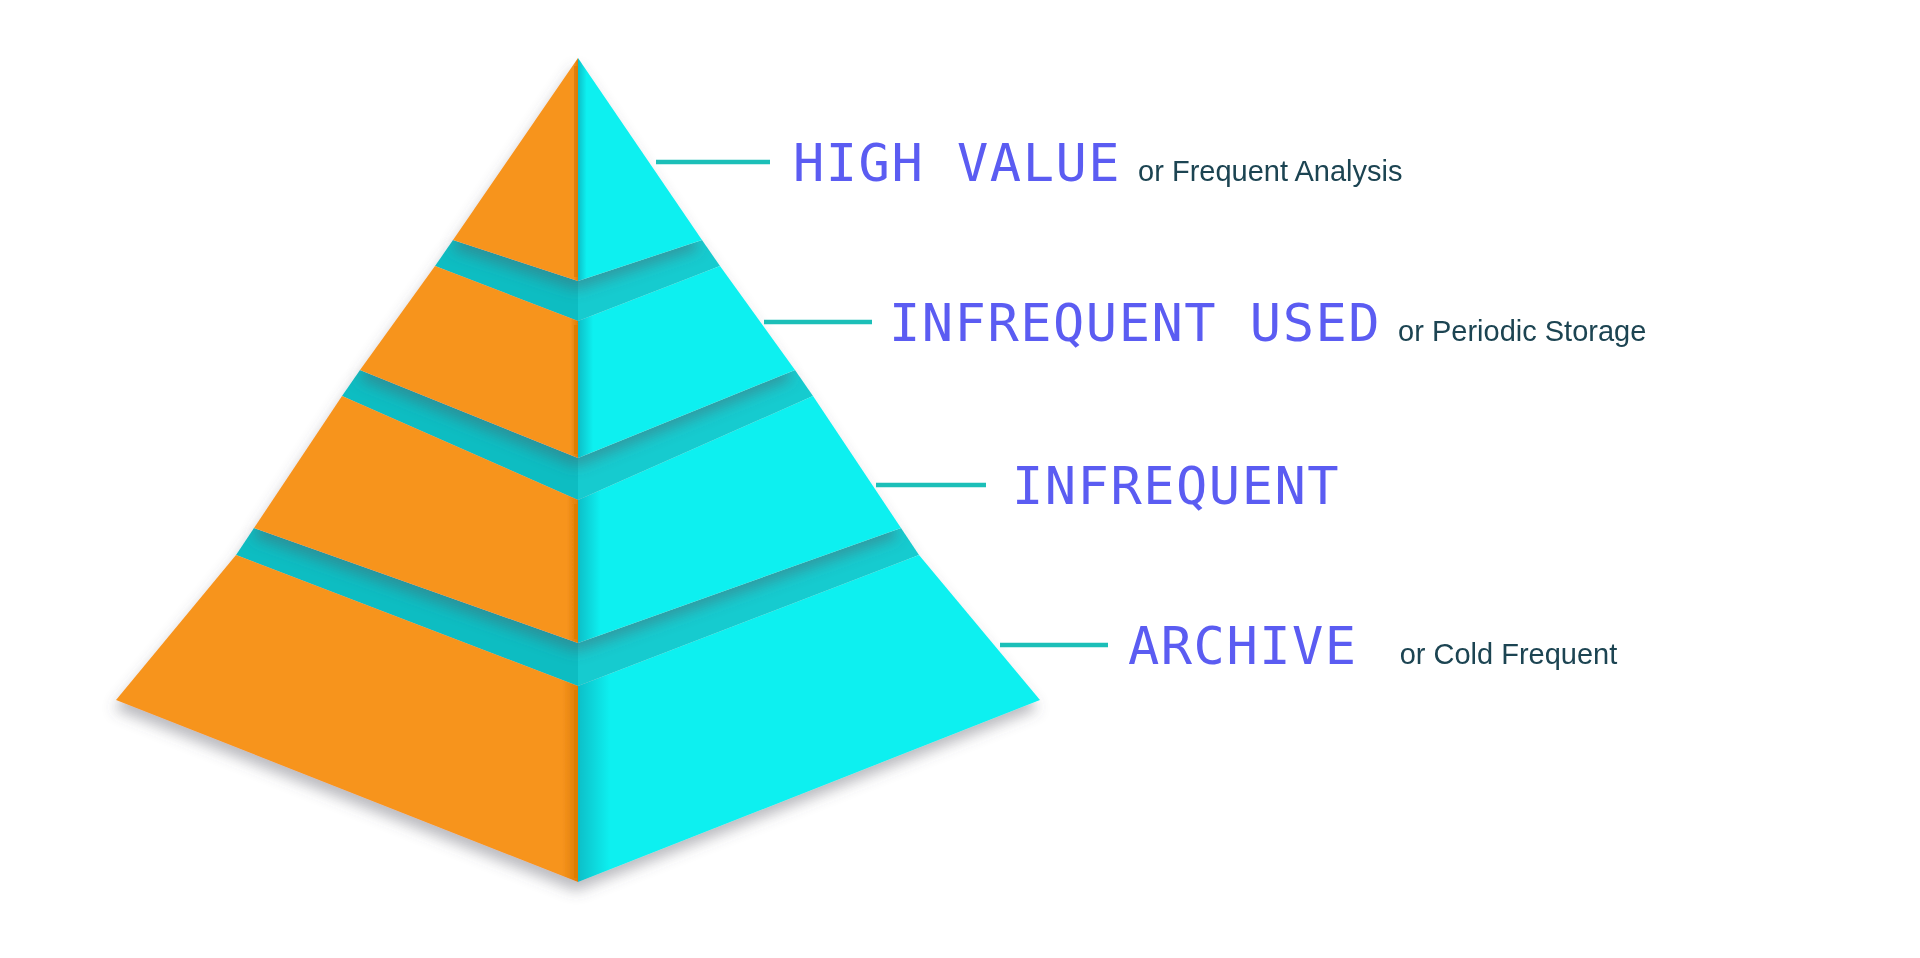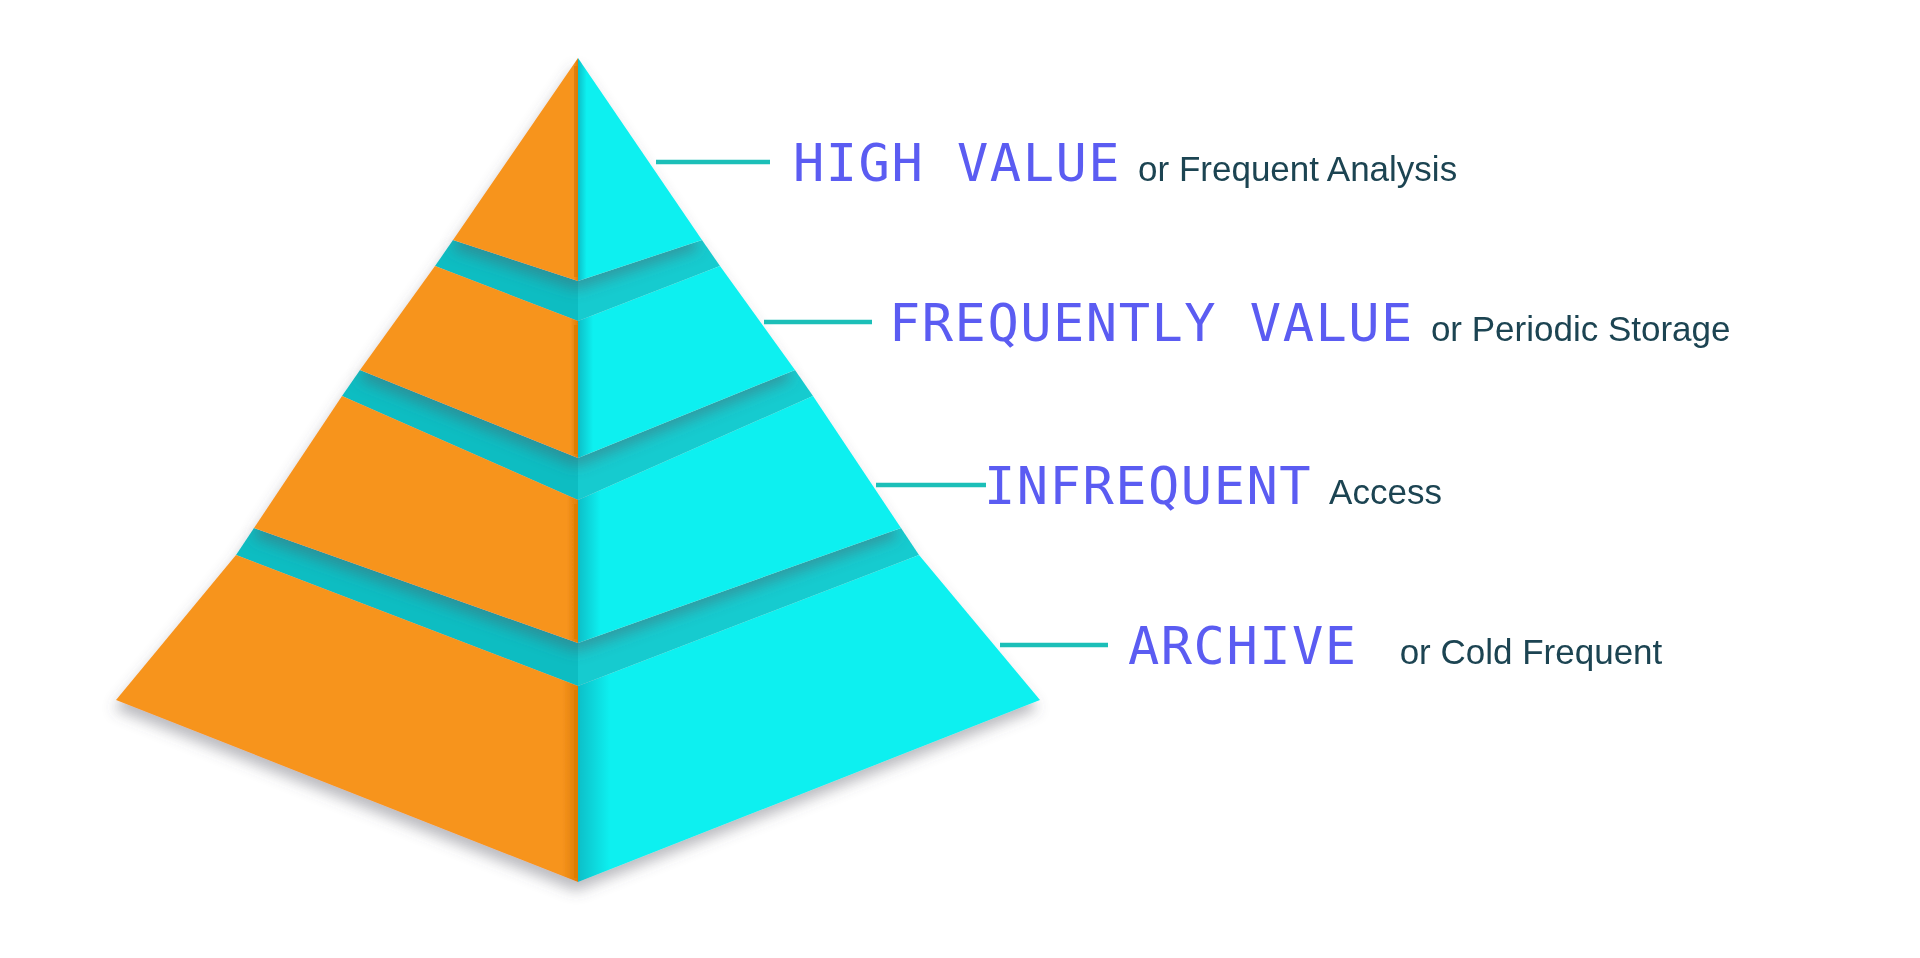--- a/index.html
+++ b/index.html
@@ -58,21 +58,21 @@
     transform: translateY(-52%);
   }
   .label-primary {
     font-family: "DejaVu Sans Mono", "Liberation Mono", monospace;
     font-size: 52px;
     letter-spacing: 1.5px;
     color: var(--label-primary);
   }
   .label-secondary {
     font-family: "Liberation Sans", "DejaVu Sans", sans-serif;
-    font-size: 35px;
+    font-size: 29px;
     color: var(--label-secondary);
     margin-left: 17px;
   }
 </style>
 </head>
 <body>
 
 <div class="stage">
 
   <svg class="pyramid-svg" viewBox="0 0 1920 958" aria-hidden="true">
@@ -127,27 +127,26 @@
     <line class="connector" x1="876" y1="485" x2="986" y2="485"></line>
     <line class="connector" x1="1000" y1="645" x2="1108" y2="645"></line>
   </svg>
 
   <div class="label-row" style="left:793px; top:164px;">
     <span class="label-primary">HIGH VALUE</span>
     <span class="label-secondary">or Frequent Analysis</span>
   </div>
 
   <div class="label-row" style="left:889px; top:324px;">
-    <span class="label-primary">FREQUENTLY VALUE</span>
+    <span class="label-primary">INFREQUENT USED</span>
     <span class="label-secondary">or Periodic Storage</span>
   </div>
 
-  <div class="label-row" style="left:984px; top:487px;">
+  <div class="label-row" style="left:1012px; top:487px;align-items:center;">
     <span class="label-primary">INFREQUENT</span>
-    <span class="label-secondary">Access</span>
   </div>
 
   <div class="label-row" style="left:1128px; top:647px;gap:25px;">
     <span class="label-primary">ARCHIVE</span>
     <span class="label-secondary">or Cold Frequent</span>
   </div>
 
 </div>
 
 </body></html>

